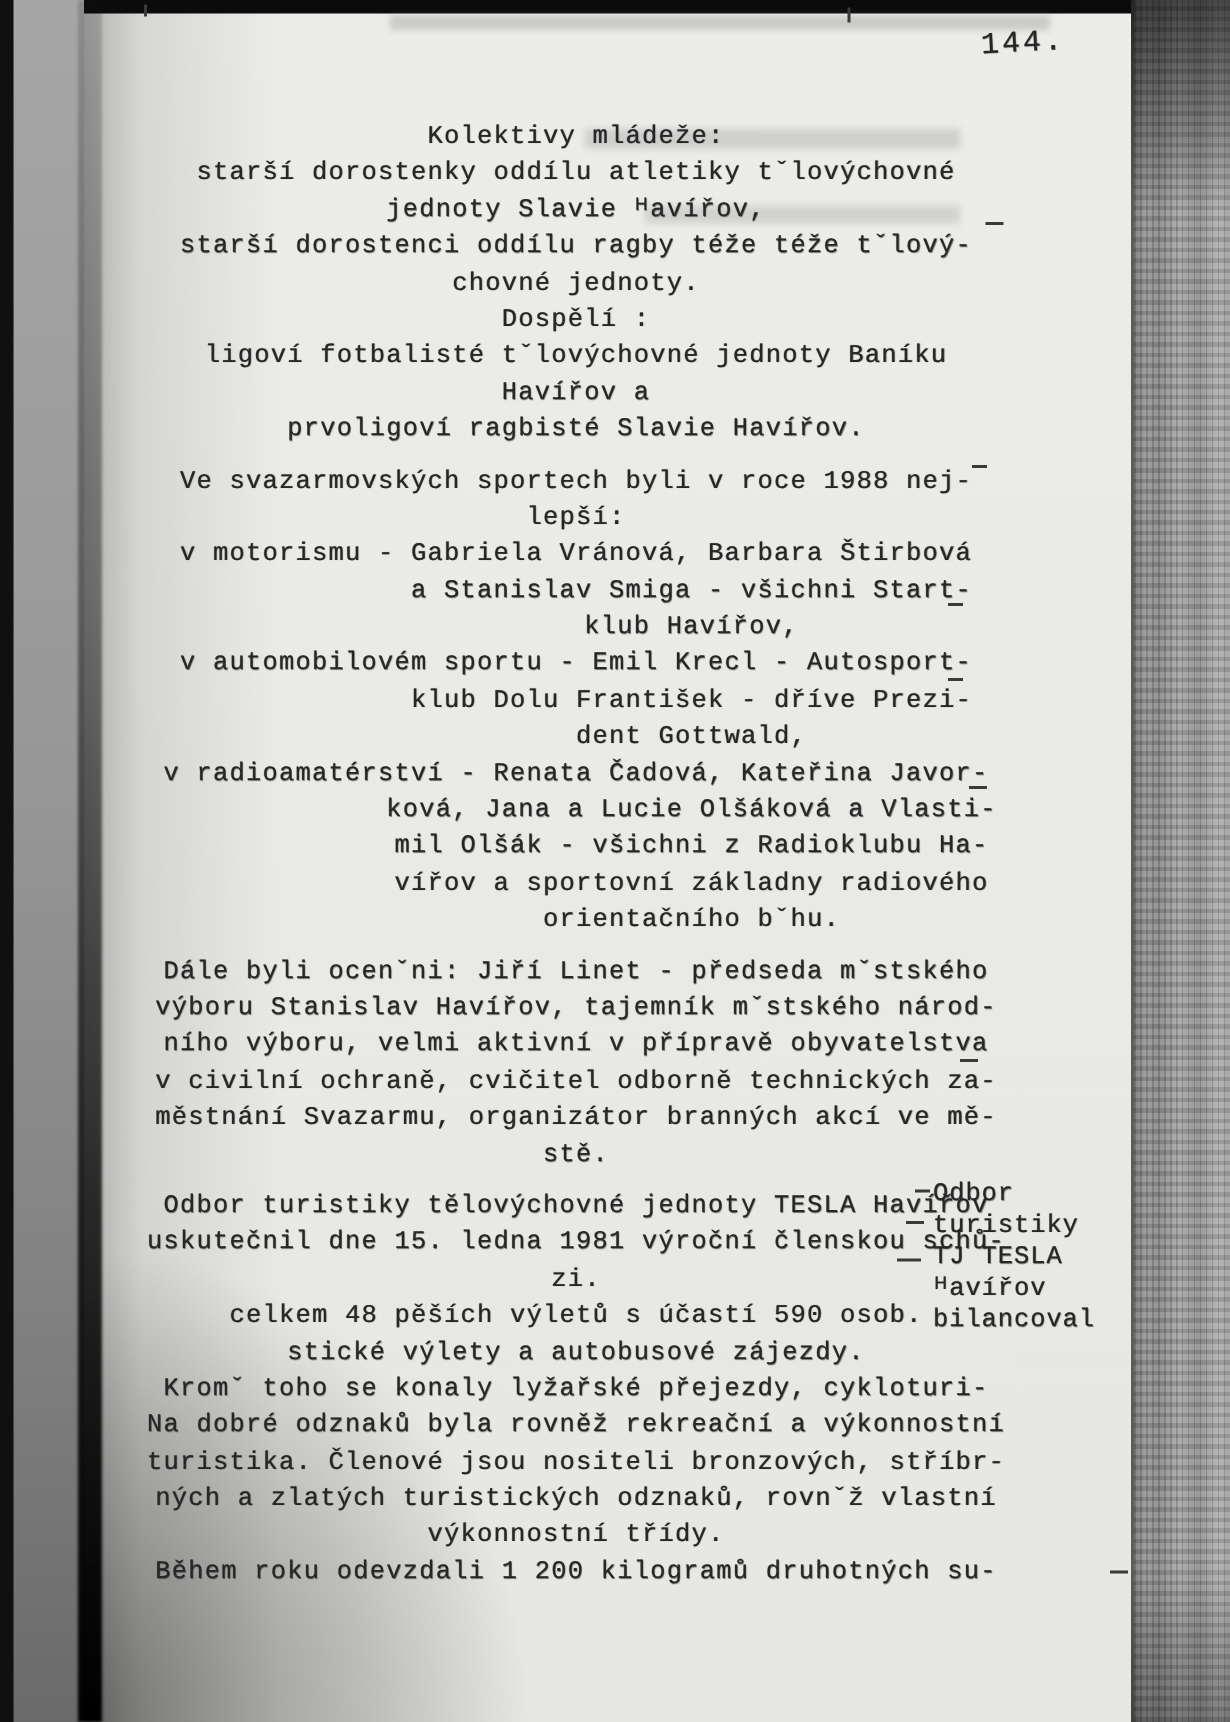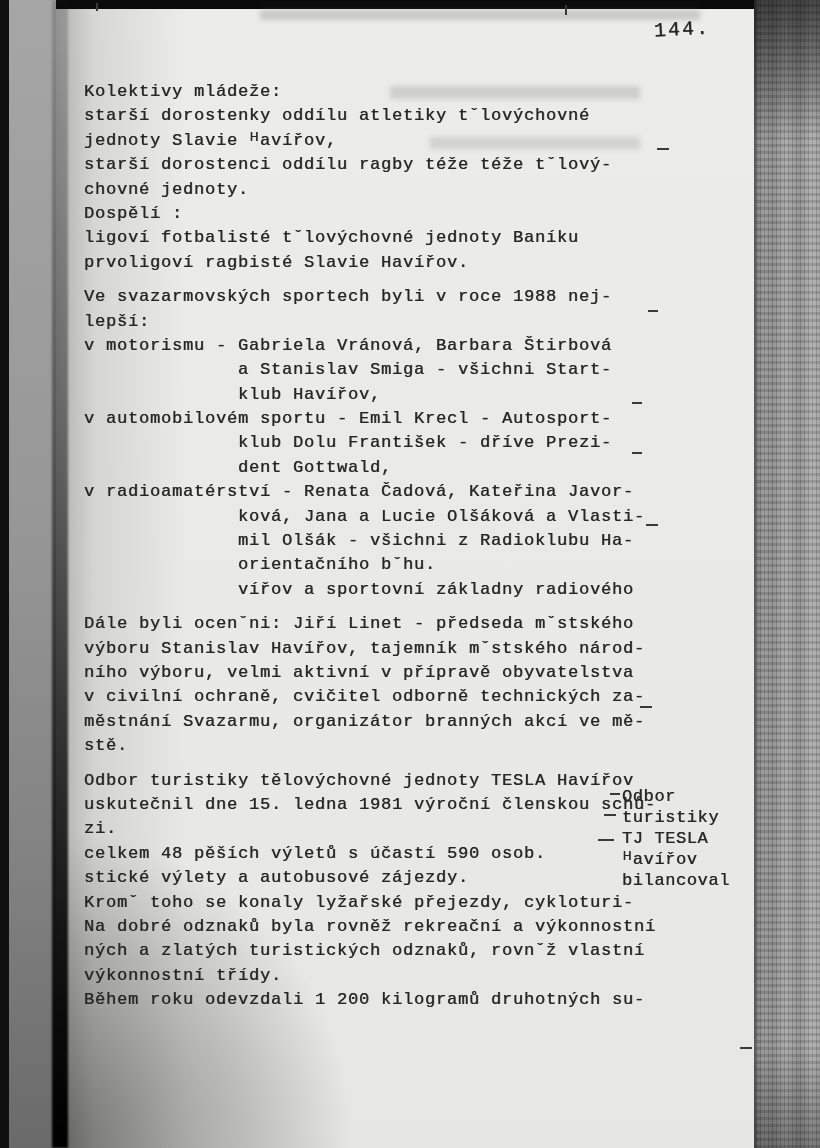--- a/index.html
+++ b/index.html
@@ -57,21 +57,21 @@
     text-shadow:0.4px 0.4px 0.6px rgba(35,35,35,.6), -0.3px 0 0.4px rgba(35,35,35,.3);
   }
   .page-number{
     position:absolute;left:654px;top:18px;
     font-size:20px;letter-spacing:2px;transform:rotate(-3deg);
   }
   .text-block{
     position:absolute;left:84px;top:80px;width:600px;
     font-size:17px;line-height:24.4px;letter-spacing:0.8px;
   }
-  .para{margin:0 0 10px 0;}
+  .para{margin:0 0 10px 0;text-align:center;}
   .line{white-space:pre;height:24.4px;}
   .margin-note{
     position:absolute;left:622px;top:786px;width:140px;
     font-size:17px;line-height:21px;letter-spacing:0.6px;
   }
   .nline{white-space:pre;}
   
   .smudge{position:absolute;filter:blur(2.5px);pointer-events:none;}
   .smudge-1{left:260px;top:10px;width:440px;height:10px;background:rgba(110,110,110,.28);}
   .smudge-2{left:390px;top:86px;width:250px;height:13px;background:rgba(140,140,140,.30);}
@@ -126,53 +126,55 @@
 
 <div class="text-block typed">
     <div class="para">
       <div class="line">Kolektivy mládeže:</div>
       <div class="line">starší dorostenky oddílu atletiky tˇlovýchovné</div>
       <div class="line">jednoty Slavie ᴴavířov,</div>
       <div class="line">starší dorostenci oddílu ragby téže téže tˇlový-</div>
       <div class="line">chovné jednoty.</div>
       <div class="line">Dospělí :</div>
       <div class="line">ligoví fotbalisté tˇlovýchovné jednoty Baníku</div>
+      <div class="line">Havířov a</div>
       <div class="line">prvoligoví ragbisté Slavie Havířov.</div>
     </div>
     <div class="para">
       <div class="line">Ve svazarmovských sportech byli v roce 1988 nej-</div>
       <div class="line">lepší:</div>
       <div class="line">v motorismu - Gabriela Vránová, Barbara Štirbová</div>
       <div class="line">              a Stanislav Smiga - všichni Start-</div>
       <div class="line">              klub Havířov,</div>
       <div class="line">v automobilovém sportu - Emil Krecl - Autosport-</div>
       <div class="line">              klub Dolu František - dříve Prezi-</div>
       <div class="line">              dent Gottwald,</div>
       <div class="line">v radioamatérství - Renata Čadová, Kateřina Javor-</div>
       <div class="line">              ková, Jana a Lucie Olšáková a Vlasti-</div>
       <div class="line">              mil Olšák - všichni z Radioklubu Ha-</div>
+      <div class="line">              vířov a sportovní základny radiového</div>
       <div class="line">              orientačního bˇhu.</div>
-      <div class="line">              vířov a sportovní základny radiového</div>
     </div>
     <div class="para">
       <div class="line">Dále byli ocenˇni: Jiří Linet - předseda mˇstského</div>
       <div class="line">výboru Stanislav Havířov, tajemník mˇstského národ-</div>
       <div class="line">ního výboru, velmi aktivní v přípravě obyvatelstva</div>
       <div class="line">v civilní ochraně, cvičitel odborně technických za-</div>
       <div class="line">městnání Svazarmu, organizátor branných akcí ve mě-</div>
       <div class="line">stě.</div>
     </div>
     <div class="para">
       <div class="line">Odbor turistiky tělovýchovné jednoty TESLA Havířov</div>
       <div class="line">uskutečnil dne 15. ledna 1981 výroční členskou schů-</div>
       <div class="line">zi.</div>
       <div class="line">celkem 48 pěších výletů s účastí 590 osob.</div>
       <div class="line">stické výlety a autobusové zájezdy.</div>
       <div class="line">Kromˇ toho se konaly lyžařské přejezdy, cykloturi-</div>
       <div class="line">Na dobré odznaků byla rovněž rekreační a výkonnostní</div>
+      <div class="line">turistika. Členové jsou nositeli bronzových, stříbr-</div>
       <div class="line">ných a zlatých turistických odznaků, rovnˇž vlastní</div>
       <div class="line">výkonnostní třídy.</div>
       <div class="line">Během roku odevzdali 1 200 kilogramů druhotných su-</div>
     </div>
   </div>
 
 <div class="margin-note typed">
     <div class="nline">Odbor</div>
     <div class="nline">turistiky</div>
     <div class="nline">TJ TESLA</div>

